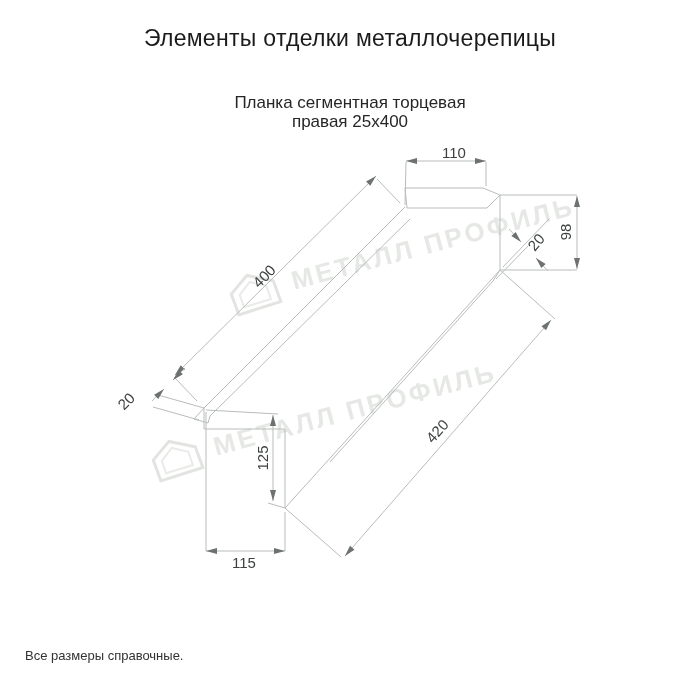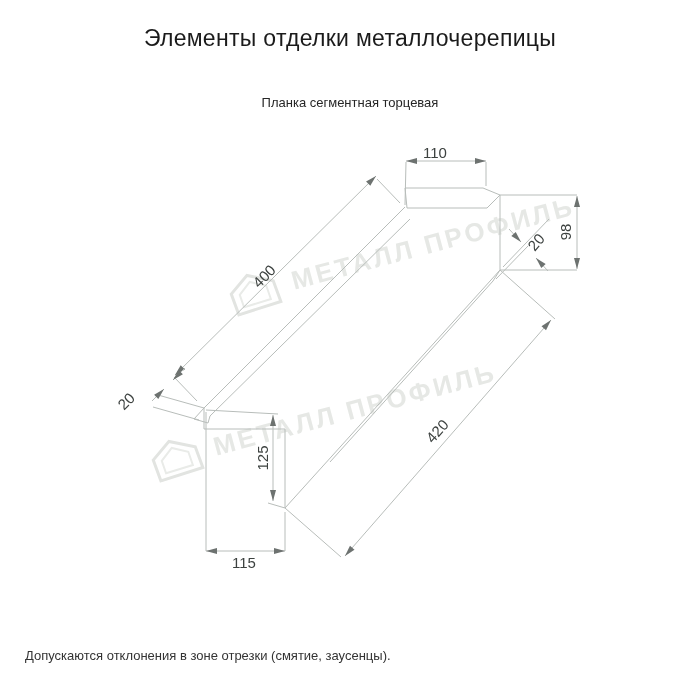--- a/index.html
+++ b/index.html
@@ -6,21 +6,21 @@
   body{
     width:700px;height:700px;position:relative;background:#ffffff;
     font-family:"Liberation Sans", sans-serif;overflow:hidden;
   }
   .page-title{
     position:absolute;top:25px;left:0;width:700px;text-align:center;
     font-size:23px;font-weight:normal;color:#1b1b1b;letter-spacing:0.3px;
   }
   .subtitle{
     position:absolute;top:93px;left:0;width:700px;text-align:center;
-    font-size:13px;line-height:19px;color:#262626;
+    font-size:17px;line-height:19px;color:#262626;
   }
   .drawing{position:absolute;left:0;top:0;width:700px;height:700px;}
   .dim-label{
     position:absolute;font-size:15px;color:#3d4240;white-space:nowrap;
     transform:translate(-50%,-50%);
   }
   .rot-90{transform:translate(-50%,-50%) rotate(-90deg);}
   .rot-45{transform:translate(-50%,-50%) rotate(-45deg);}
   .rot-48{transform:translate(-50%,-50%) rotate(-48deg);}
   .rot-50{transform:translate(-50%,-50%) rotate(-50deg);}
@@ -35,20 +35,21 @@
     position:absolute;left:25px;top:647px;font-size:13px;line-height:18px;color:#333333;
   }
 </style>
 </head>
 <body>
 
 <div class="page-title">Элементы отделки металлочерепицы</div>
 
 <div class="subtitle">
   <div>Планка сегментная торцевая</div>
+  <div>правая 25х400</div>
 </div>
 
 <div class="watermark" style="left:400px;top:252px;">
   <svg width="58" height="42" viewBox="0 0 58 42">
     <path d="M6 18 L26 4 L50 16 L52 38 L8 40 Z" fill="none" stroke="#e2e4e1" stroke-width="3"></path>
     <path d="M14 21 L27 11 L42 19 L43 33 L15 34 Z" fill="none" stroke="#e9ebe8" stroke-width="2"></path>
   </svg>
   <span>МЕТАЛЛ ПРОФИЛЬ</span>
 </div>
 <div class="watermark" style="left:322px;top:418px;">
@@ -113,24 +114,24 @@
     <line x1="273" y1="415" x2="273" y2="501" marker-start="url(#arr)" marker-end="url(#arr)"></line>
     <line x1="206" y1="551" x2="285" y2="551" marker-start="url(#arr)" marker-end="url(#arr)"></line>
 
     <line x1="152" y1="401" x2="164" y2="389" marker-end="url(#arr)"></line>
     <line x1="185" y1="368" x2="173" y2="380" marker-end="url(#arr)"></line>
     <line x1="509" y1="229" x2="521" y2="242" marker-end="url(#arr)"></line>
     <line x1="548" y1="271" x2="536" y2="258" marker-end="url(#arr)"></line>
   </g>
 </svg>
 
-<div class="dim-label" style="left:435px;top:152px;">110</div>
+<div class="dim-label" style="left:454px;top:152px;">110</div>
 <div class="dim-label rot-90" style="left:565px;top:232px;">98</div>
 <div class="dim-label rot-50" style="left:536px;top:242px;">20</div>
 <div class="dim-label rot-45" style="left:264px;top:276px;">400</div>
 <div class="dim-label rot-45" style="left:126px;top:401px;">20</div>
 <div class="dim-label rot-90" style="left:262px;top:458px;">125</div>
 <div class="dim-label rot-48" style="left:437px;top:431px;">420</div>
 <div class="dim-label" style="left:244px;top:562px;">115</div>
 
 <div class="footnotes">
-  <div>Допускаются отклонения в зоне отрезки (смятие, заусенцы).</div>
+  <div>Все размеры справочные.</div>
 </div>
 
 </body></html>

